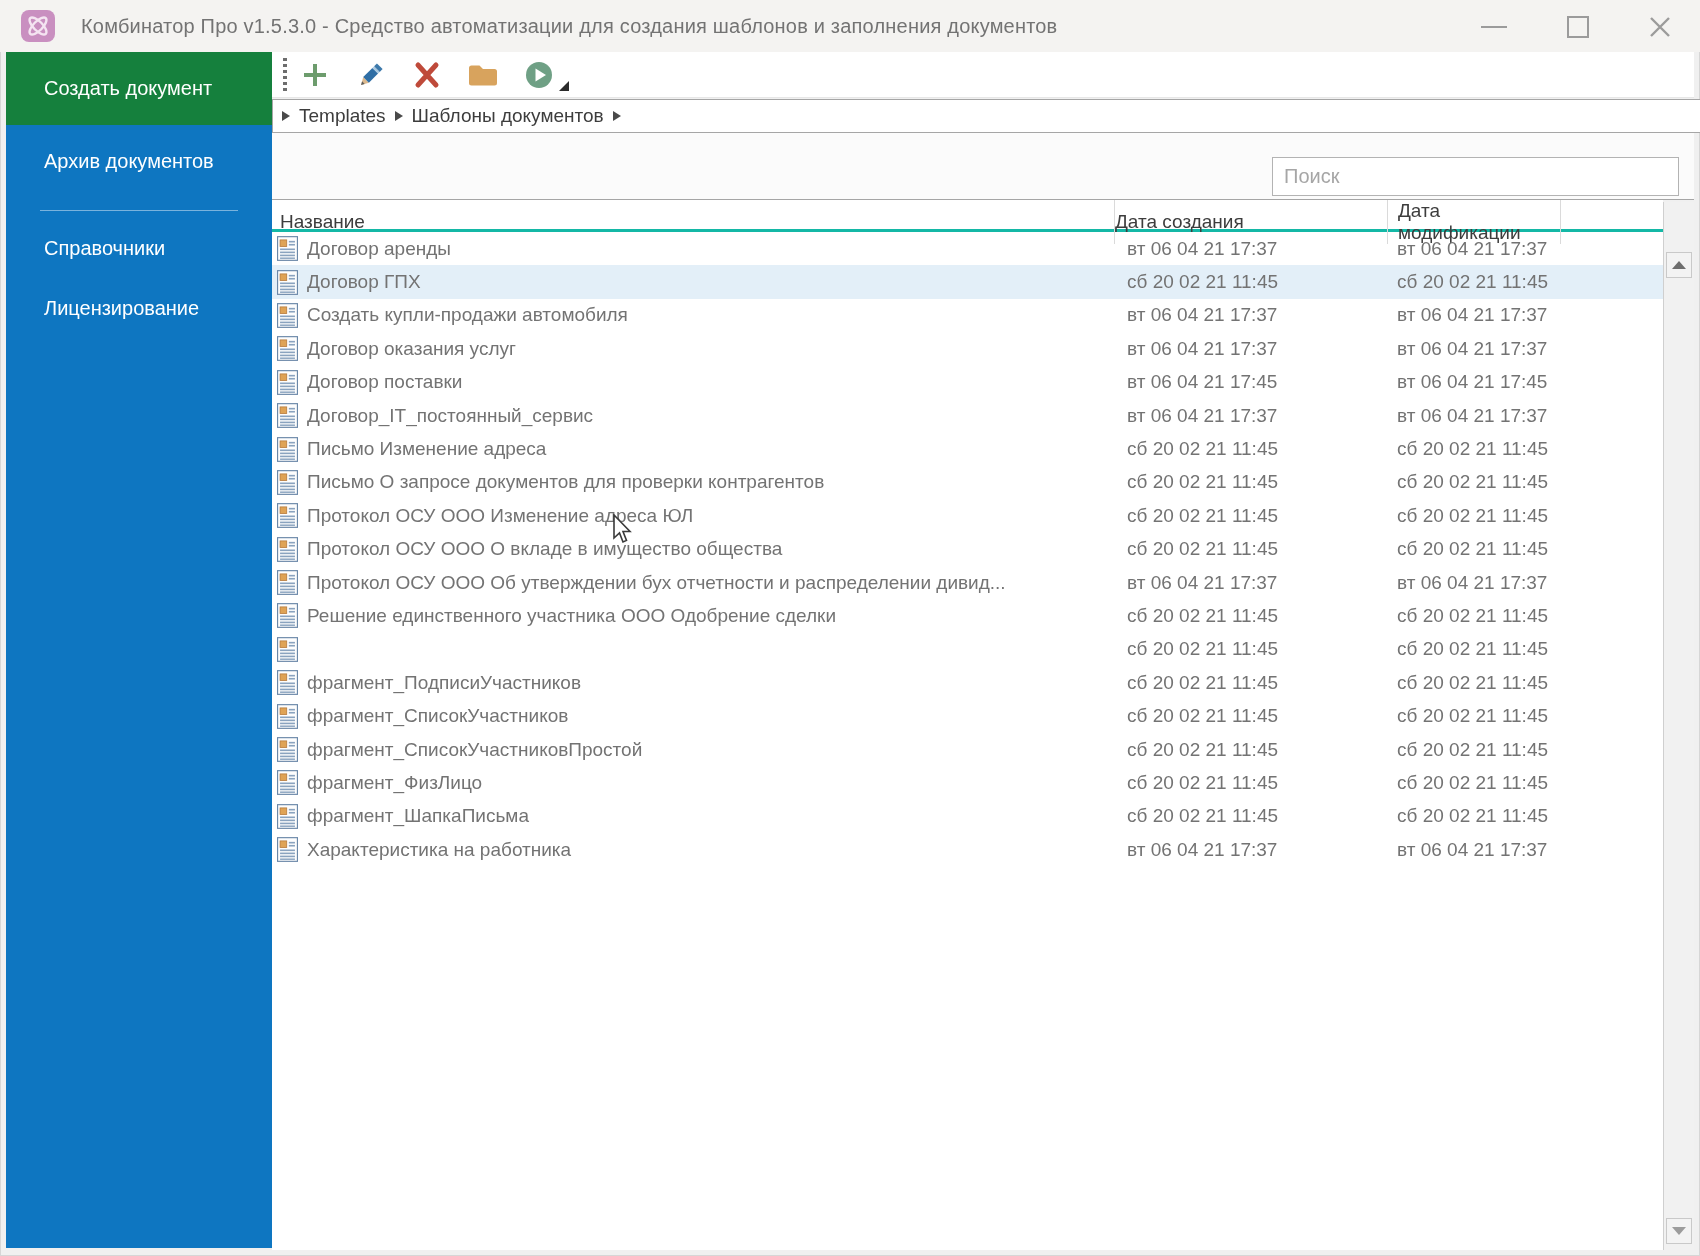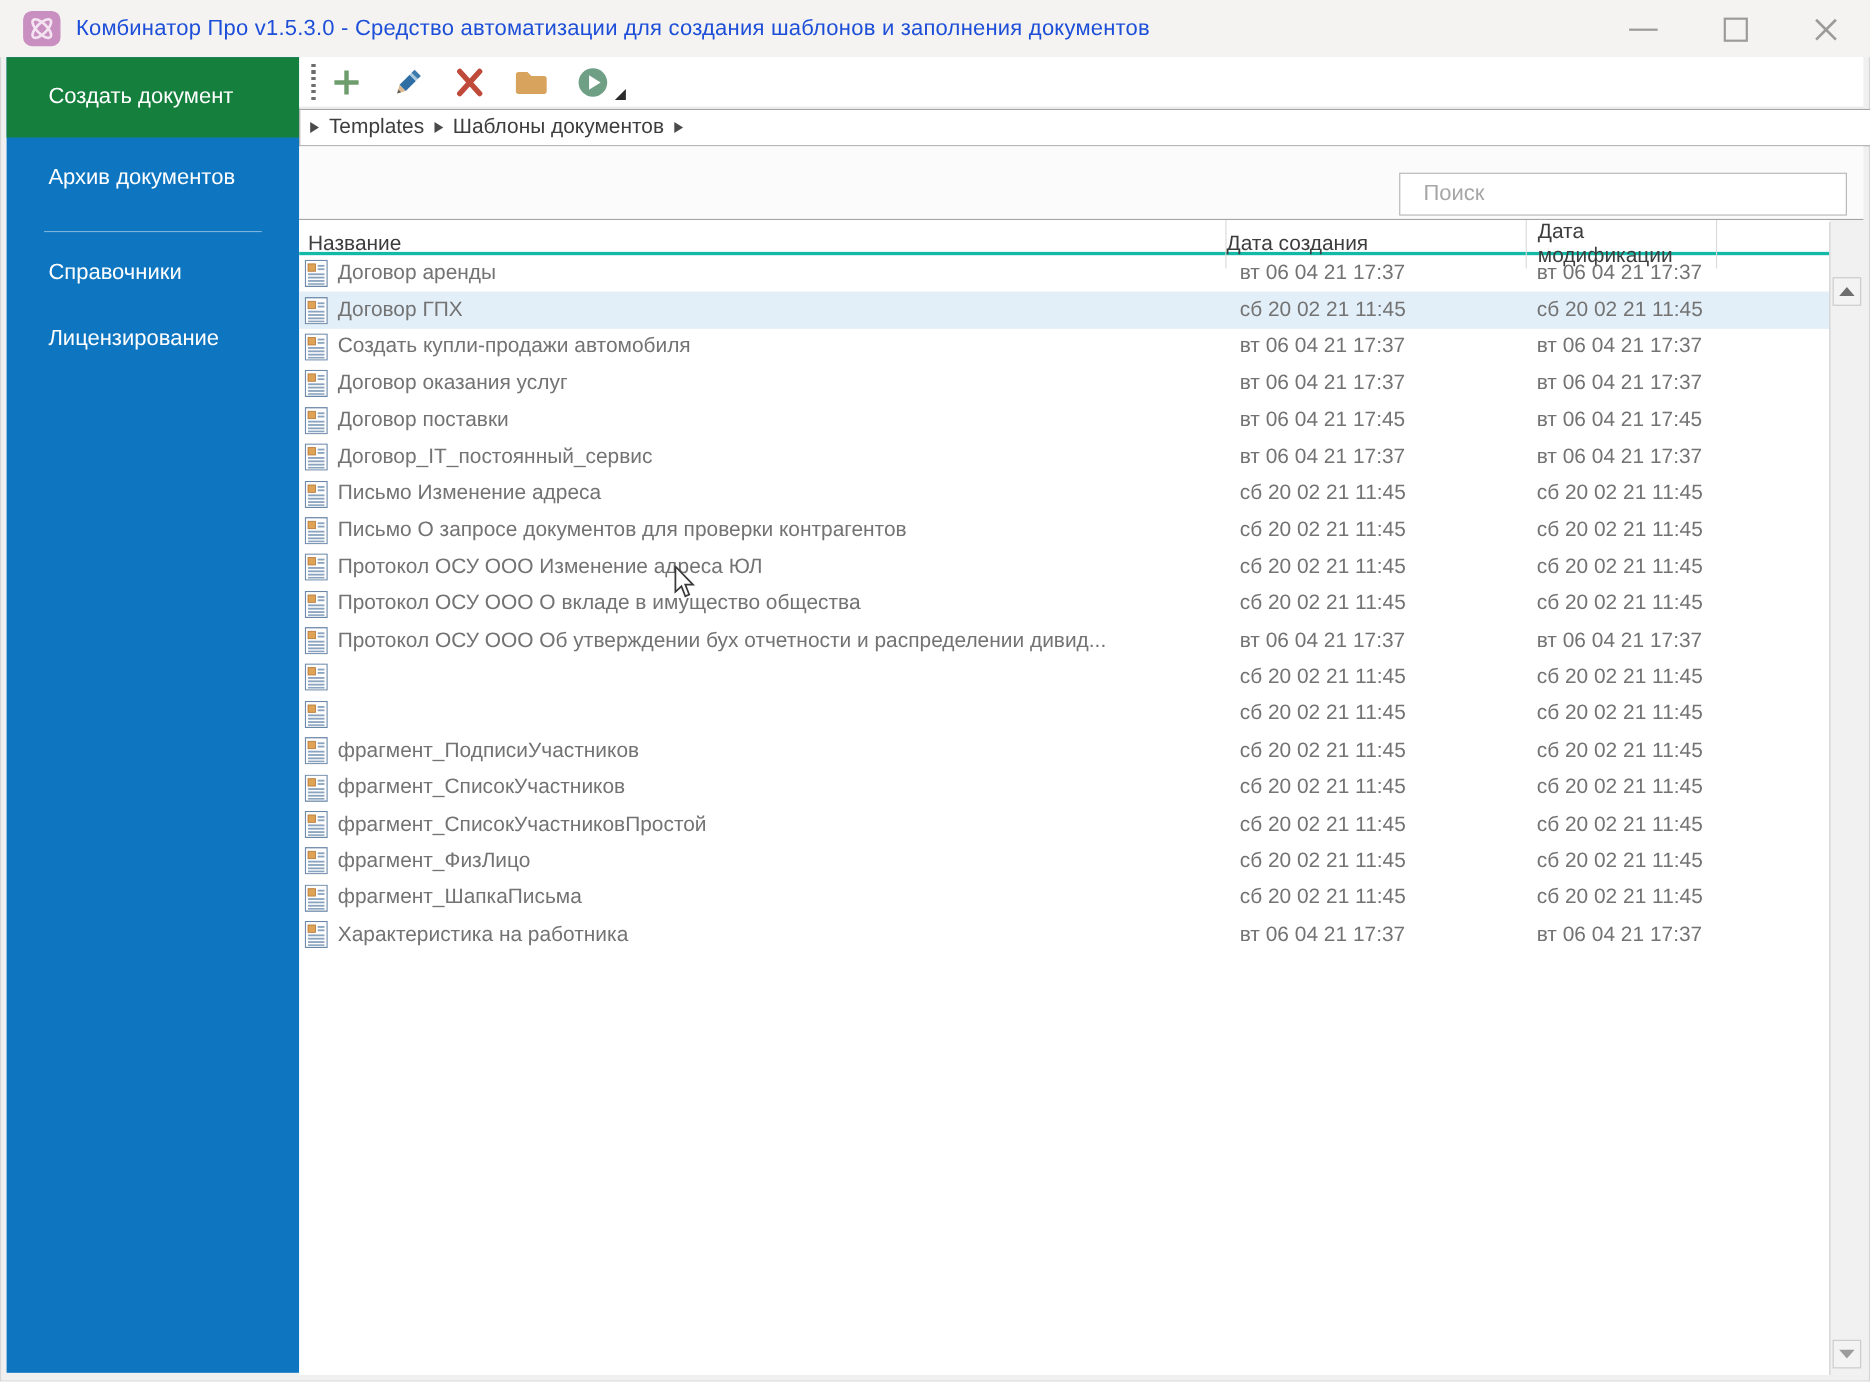--- a/index.html
+++ b/index.html
@@ -6,21 +6,21 @@
   body{
     width:1700px;height:1256px;position:relative;overflow:hidden;
     background:#eef0f1;
     font-family:"Liberation Sans", sans-serif;
     -webkit-font-smoothing:antialiased;
   }
   
   .window-frame{position:absolute;inset:0;background:#f0f0f0;border:1px solid #d6d6d6;box-sizing:border-box;}
   .titlebar{position:absolute;left:0;top:0;width:1700px;height:52px;background:#f4f3f1;display:flex;align-items:center;}
   .app-icon{margin-left:20px;flex:0 0 auto;}
-  .title-text{margin-left:13px;font-size:20px;color:#1d4ed8;white-space:nowrap;letter-spacing:.2px;}
+  .title-text{margin-left:25px;font-size:20px;color:#737373;white-space:nowrap;letter-spacing:.2px;}
   .win-btn{position:absolute;top:8px;width:44px;height:38px;display:flex;align-items:center;justify-content:center;cursor:default;}
   .btn-min{left:1472px;}
   .btn-max{left:1556px;}
   .btn-close{left:1638px;}
   .glyph-min{display:block;width:26px;border-top:2px solid #9b9b9b;}
   .glyph-max{display:block;width:18px;height:18px;border:2px solid #9b9b9b;}
 
   
   .sidebar{position:absolute;left:6px;top:52px;width:266px;height:1196px;background:#0e76c1;}
   .side-item{position:absolute;left:0;width:266px;display:flex;align-items:center;color:#ffffff;font-size:20px;padding-left:38px;box-sizing:border-box;cursor:default;}
@@ -38,21 +38,21 @@
   .caret-drop{width:0;height:0;border-left:10px solid transparent;border-bottom:10px solid #2b2b2b;margin-left:-8px;margin-top:22px;}
 
   
   .breadcrumb{position:absolute;left:272px;top:99px;width:1571px;height:34px;background:#fff;border:1px solid #a6a6a6;box-sizing:border-box;display:flex;align-items:center;font-size:19px;color:#3d3d3d;}
   .crumb-arrow{width:0;height:0;border-left:8px solid #4a4a4a;border-top:5px solid transparent;border-bottom:5px solid transparent;margin:0 9px;}
   .crumb{white-space:nowrap;cursor:default;}
   .crumb-dropdown{margin-left:auto;margin-right:14px;width:0;height:0;border-top:9px solid #555;border-left:8px solid transparent;border-right:8px solid transparent;}
 
   
   .filter-bar{position:absolute;left:272px;top:133px;width:1422px;height:66px;background:#fbfbfb;}
-  .search{position:absolute;left:1000px;top:24px;width:407px;height:39px;box-sizing:border-box;border:1px solid #b3b3b3;background:#fff;font-family:"Liberation Sans",sans-serif;font-size:20px;padding:0 21px;color:#333;}
+  .search{position:absolute;left:1000px;top:24px;width:407px;height:39px;box-sizing:border-box;border:1px solid #b3b3b3;background:#fff;font-family:"Liberation Sans",sans-serif;font-size:20px;padding:0 11px;color:#333;}
   .search::placeholder{color:#a6a6a6;opacity:1;}
   .header-topline{position:absolute;left:272px;top:199px;width:1422px;height:1px;background:#a5a5a5;}
 
   
   .table{position:absolute;left:272px;top:200px;width:1391px;height:1050px;background:#ffffff;}
   .thead{display:grid;grid-template-columns:842px 273px 173px 103px;height:32px;background:#fff;border-bottom:3px solid #14b8a6;box-sizing:border-box;font-size:19px;color:#3d3d3d;}
   .th{display:flex;align-items:center;box-sizing:border-box;cursor:default;}
   .th.name{padding-left:8px;}
   .th.created{border-left:1px solid #dadada;}
   .th.modified{padding-left:10px;border-left:1px solid #dadada;}
@@ -373,20 +373,21 @@
       <svg class="doc-icon" width="21" height="25" viewBox="0 0 22 26">
         <rect x="0.6" y="0.6" width="20.8" height="24.8" fill="#fdfdfd" stroke="#6a87a8" stroke-width="1.2"></rect>
         <rect x="3.2" y="4" width="7" height="7" fill="#dfa355" stroke="#b5783a" stroke-width="0.8"></rect>
         <rect x="12.4" y="5" width="6.4" height="1.7" fill="#8aa3bf"></rect>
         <rect x="12.4" y="8.2" width="6.4" height="1.7" fill="#8aa3bf"></rect>
         <rect x="3.2" y="13" width="15.6" height="1.7" fill="#8aa3bf"></rect>
         <rect x="3.2" y="16.2" width="15.6" height="1.7" fill="#8aa3bf"></rect>
         <rect x="3.2" y="19.4" width="15.6" height="1.7" fill="#8aa3bf"></rect>
         <rect x="3.2" y="22.4" width="15.6" height="1.5" fill="#8aa3bf"></rect>
       </svg>
+      <span class="txt">Решение единственного участника ООО Одобрение сделки</span>
     </div>
     <div class="cell created">сб 20 02 21 11:45</div>
     <div class="cell modified">сб 20 02 21 11:45</div>
   </div>
 
   <div class="row">
     <div class="cell name">
       <svg class="doc-icon" width="21" height="25" viewBox="0 0 22 26">
         <rect x="0.6" y="0.6" width="20.8" height="24.8" fill="#fdfdfd" stroke="#6a87a8" stroke-width="1.2"></rect>
         <rect x="3.2" y="4" width="7" height="7" fill="#dfa355" stroke="#b5783a" stroke-width="0.8"></rect>

